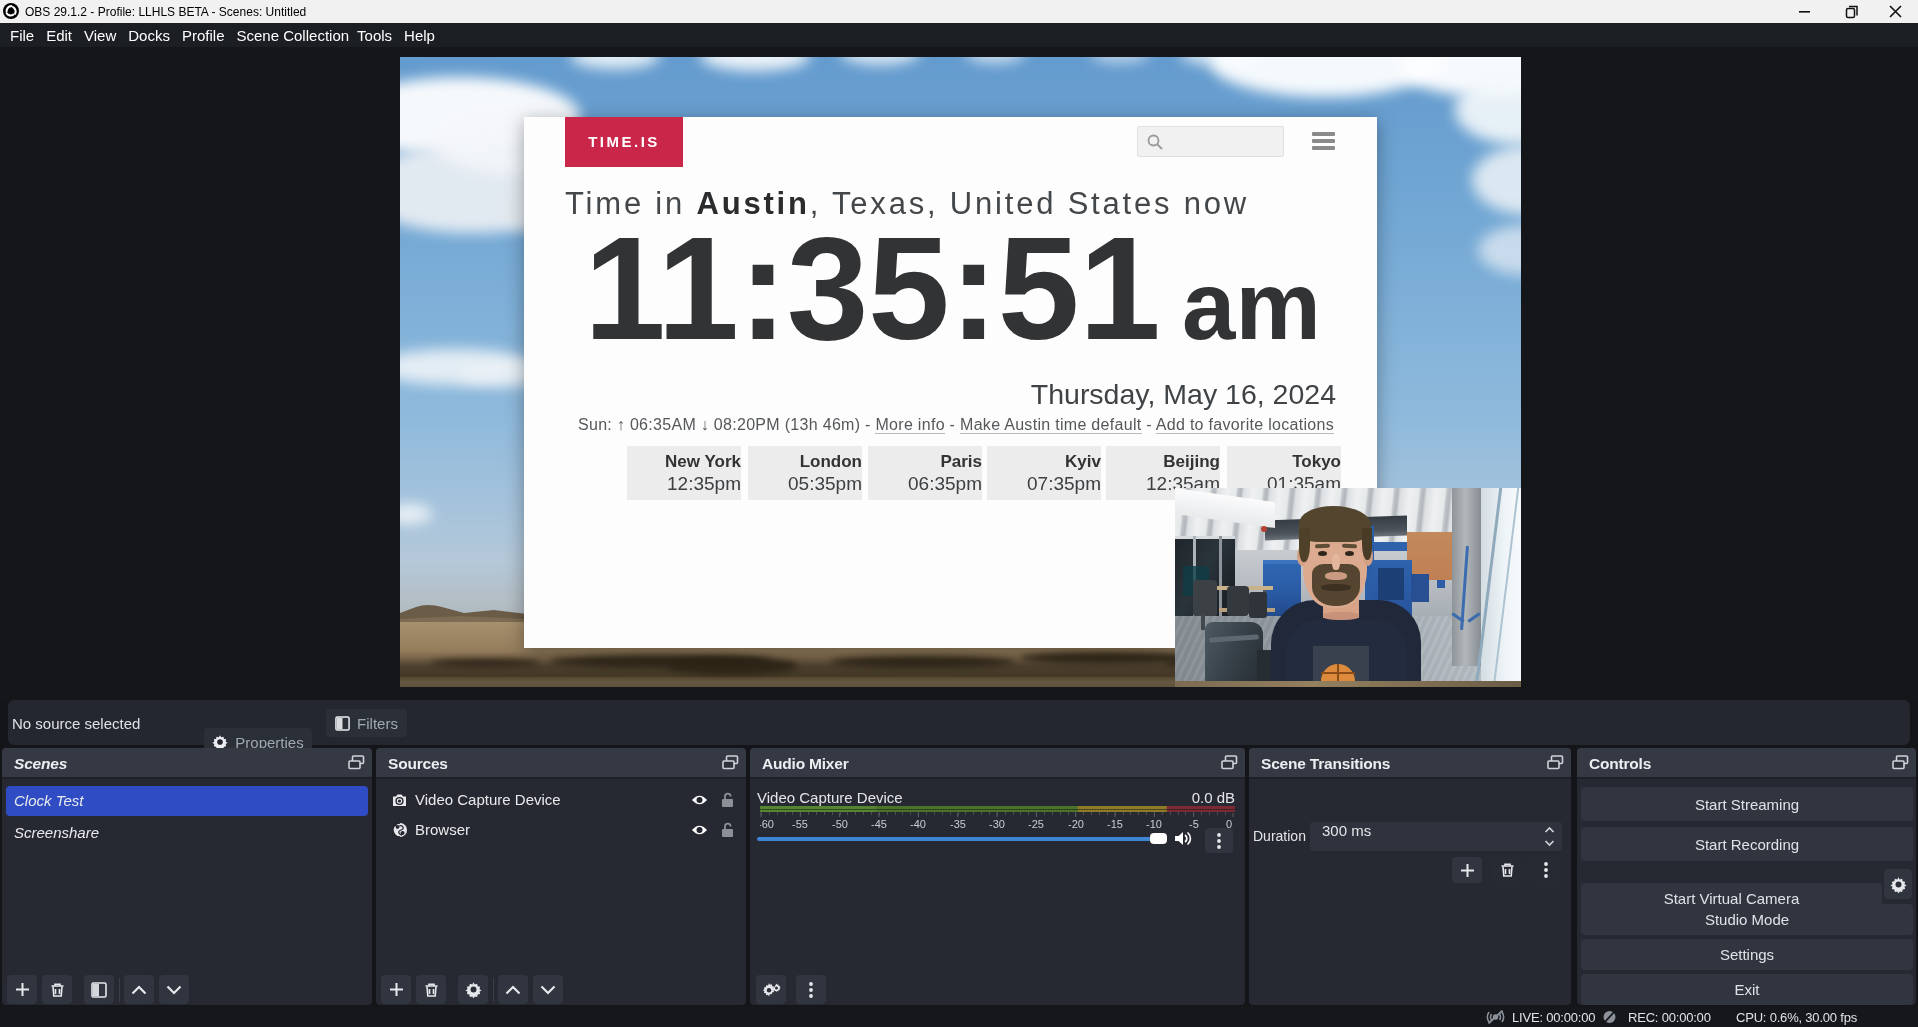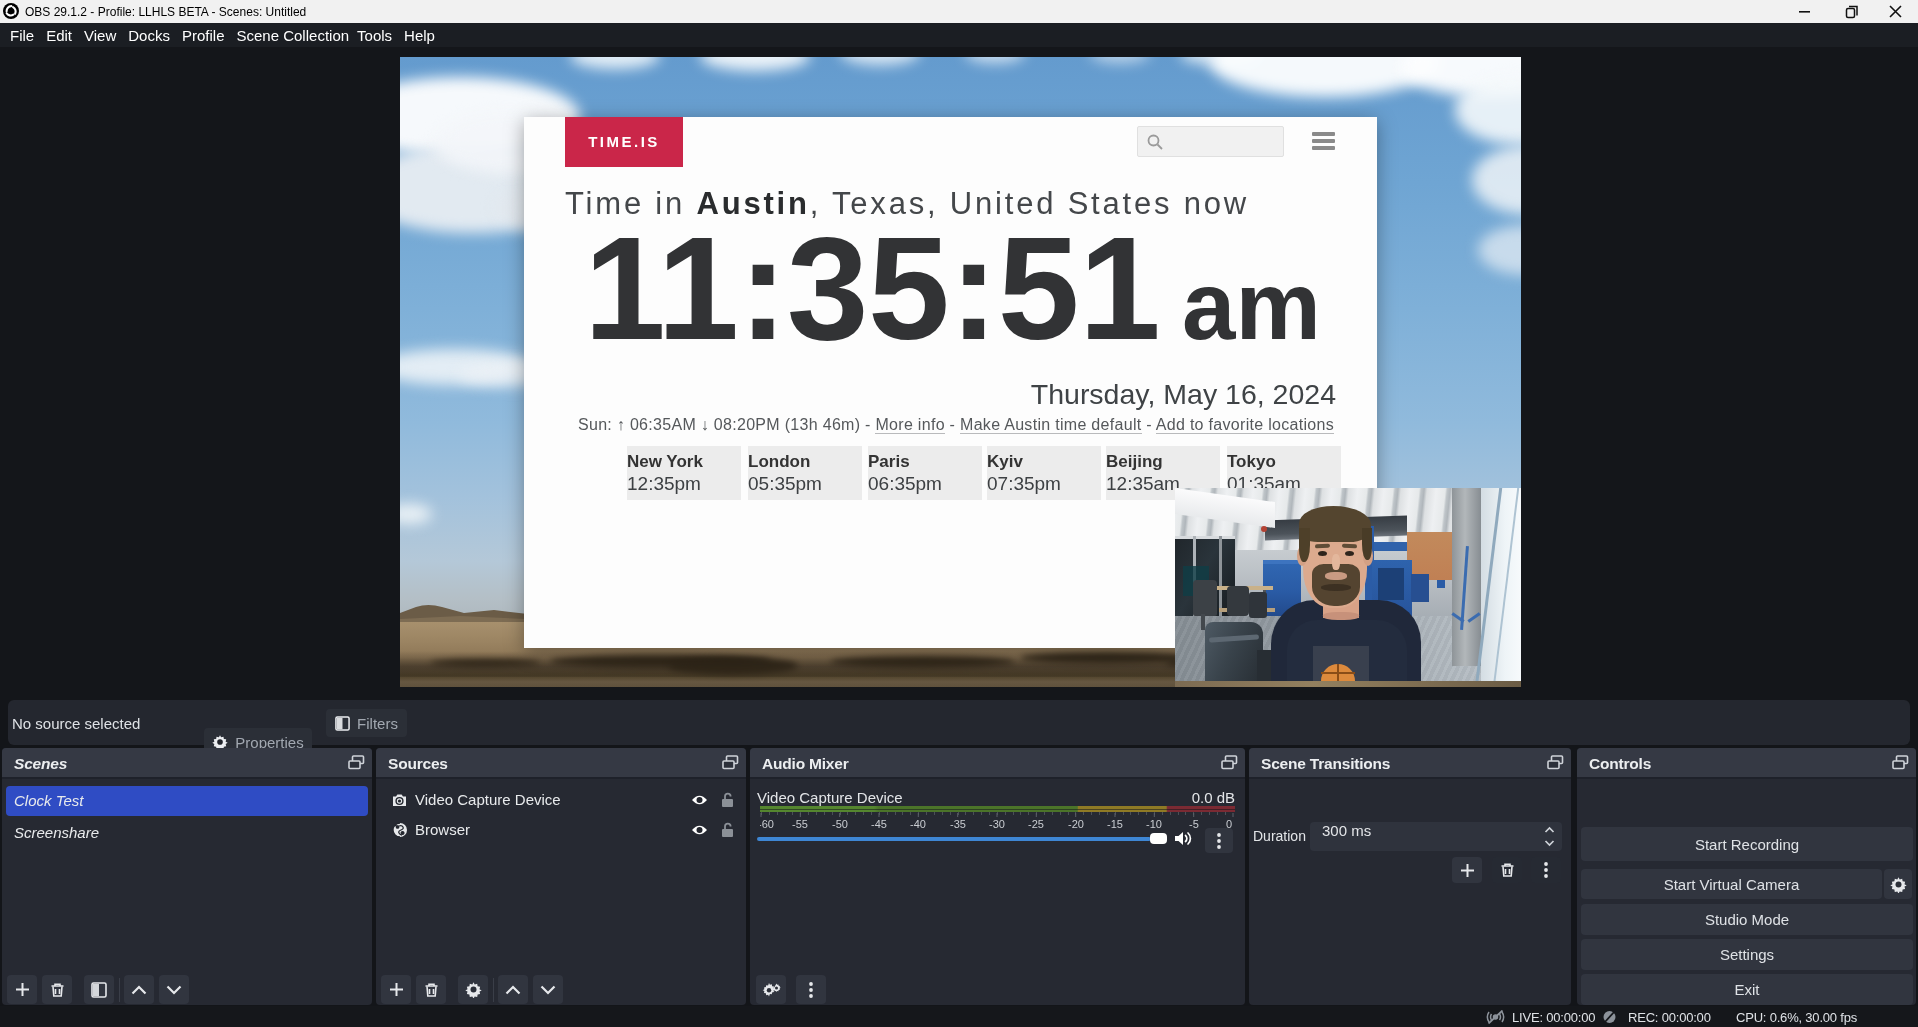--- a/index.html
+++ b/index.html
@@ -39,21 +39,21 @@
 #burger div { height:3.5px; background:#8a8a8a; margin-bottom:3.5px; border-radius:1px; }
 #heading { position:absolute; left:41px; top:69px; font-size:31px; color:#44474a; letter-spacing:2.8px; }
 #heading b { color:#2a2c2e; }
 #clock { position:absolute; left:60px; top:98px; width:760px; height:130px; color:#323335; }
 #clockdigits { position:absolute; left:0; top:0; font-size:147px; font-weight:bold; line-height:1; letter-spacing:-0.5px; }
 #clockam { position:absolute; left:598px; top:43px; font-size:96px; font-weight:bold; line-height:1; }
 #dateline { position:absolute; right:41px; top:261px; font-size:28.5px; color:#3f4346; }
 #sunline { position:absolute; left:54px; top:299px; font-size:16px; color:#55585b; letter-spacing:0.3px; }
 #sunline .lnk { border-bottom:1px solid #b9babc; }
 #cities { position:absolute; left:103px; top:329px; width:714px; height:54px; }
-.citybox { position:absolute; top:0; width:114px; height:54px; background:#ececec; text-align:left; }
+.citybox { position:absolute; top:0; width:114px; height:54px; background:#ececec; text-align:right; }
 .citybox .cn { font-weight:bold; font-size:17px; color:#333; margin-top:6px; }
 .citybox .ct { font-size:19px; color:#3d4043; margin-top:1px; }
 
 
 #webcam { position:absolute; left:775px; top:431px; width:346px; height:199px; overflow:hidden; background:#b9bdc2; }
 
 
 #srctoolbar { position:absolute; left:8px; top:700px; width:1902px; height:45px; background:#24272f; border-radius:6px; color:#dfe2e6; font-size:15px; }
 #srctoolbar .lbl { position:absolute; left:4px; top:15px; }
 .tbtn { position:absolute; top:9px; height:28px; background:#2b2f37; border-radius:4px; color:#a2a8b1; font-size:15px; display:flex; align-items:center; justify-content:center; gap:7px; }
@@ -531,22 +531,23 @@
 </div>
 
 <div class="panel" id="p-controls" style="left:1577px;width:339px;">
   <div class="phead">
       <div class="ptitle">Controls</div>
       <svg class="popout" viewBox="0 0 17 15">
         <rect x="4.5" y="1" width="11" height="7.5" rx="1" fill="none" stroke="#cfd3d9" stroke-width="1.6"></rect>
         <rect x="1" y="6" width="11" height="7.5" rx="1" fill="#2c303a" stroke="#cfd3d9" stroke-width="1.6"></rect>
       </svg>
     </div>
+  <div class="cbtn" style="top:39px;">Start Streaming</div>
   <div class="cbtn" style="top:79px;">Start Recording</div>
-  <div class="cbtn" style="top:121px;height:30px;width:301px;">Start Virtual Camera</div>
+  <div class="cbtn" style="top:135px;height:30px;width:301px;">Start Virtual Camera</div>
   <div class="cbtn" style="top:121px;height:30px;left:307px;width:28px;">
       <svg width="17" height="17" viewBox="0 0 17 17">
         <path d="M8.5 1.2 l1.2 2.2 2.5-.6 .4 2.5 2.5 .4-.6 2.5 2.2 1.2-2.2 1.2 .6 2.5-2.5 .4-.4 2.5-2.5-.6-1.2 2.2-1.2-2.2-2.5 .6-.4-2.5-2.5-.4 .6-2.5-2.2-1.2 2.2-1.2-.6-2.5 2.5-.4 .4-2.5 2.5 .6 z" fill="#e6e8eb"></path>
         <circle cx="8.5" cy="8.5" r="3" fill="#2b2f38"></circle>
       </svg>
     </div>
   <div class="cbtn" style="top:156px;height:31px;">Studio Mode</div>
   <div class="cbtn" style="top:191px;height:31px;">Settings</div>
   <div class="cbtn" style="top:226px;height:31px;">Exit</div>
 </div>

